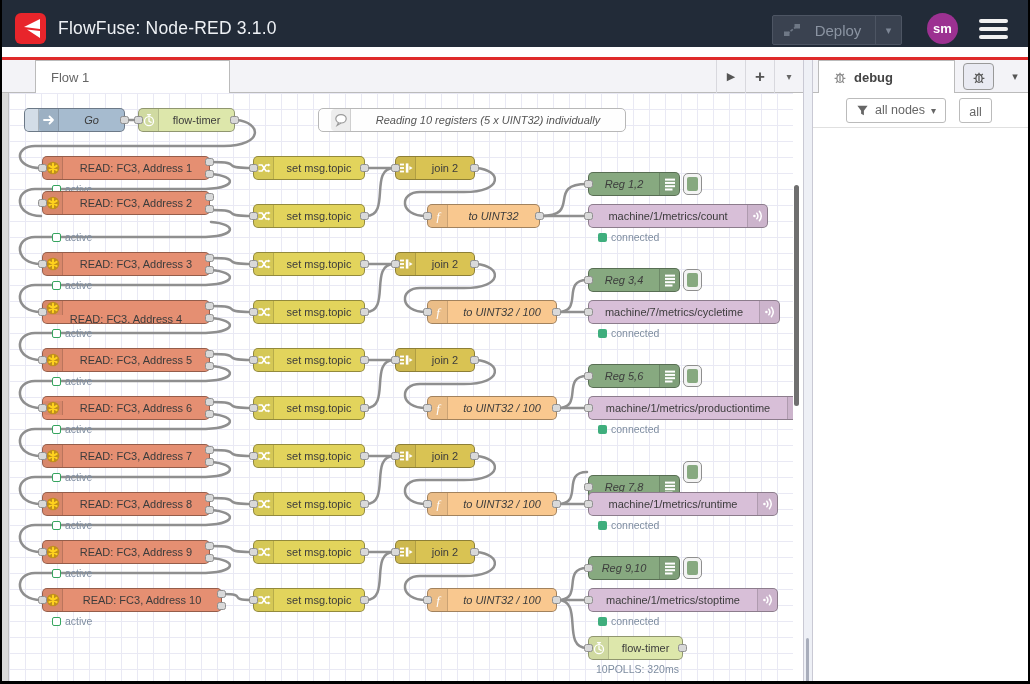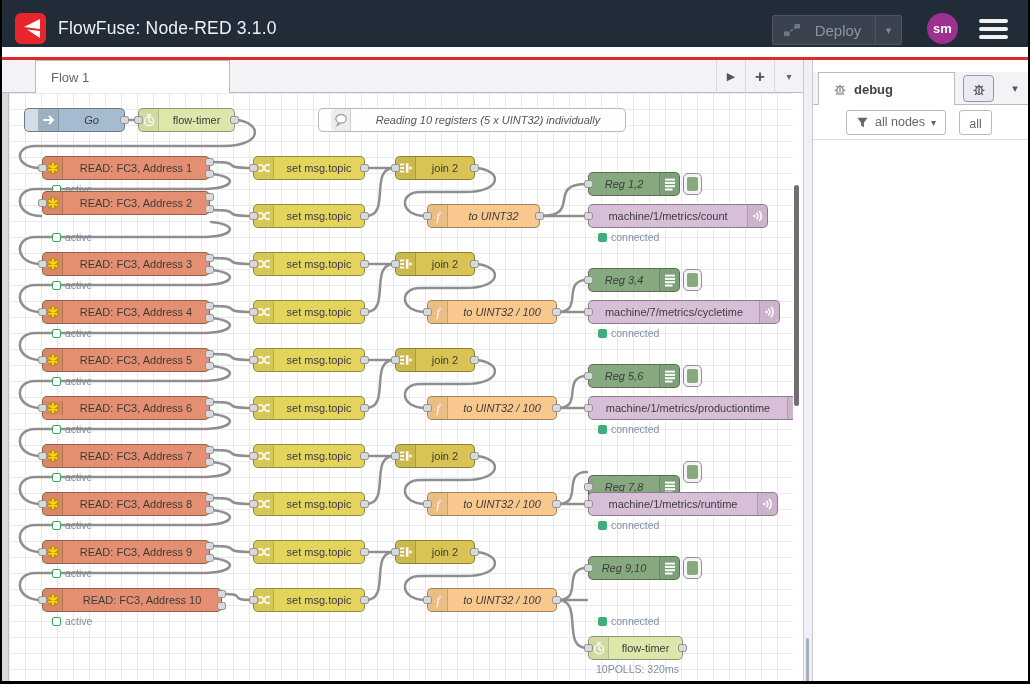--- a/index.html
+++ b/index.html
@@ -42,21 +42,21 @@
     background-color: #fff;
     background-image: linear-gradient(#e9e9f4 1px, transparent 1px), linear-gradient(90deg, #e9e9f4 1px, transparent 1px);
     background-size: 16px 16px; }
   #wires { position: absolute; left: 0; top: 0; }
   #canvas-vscroll { position: absolute; left: 792px; top: 125px; width: 5px; height: 221px; background: #6f6f6f; border-radius: 3px; }
   
   #sep { position: absolute; left: 801px; width: 10px; top: 60px; bottom: 0; background: #eef0f6;
     border-left: 1px solid #c9c9d4; border-right: 1px solid #c9c9d4; }
   #sep-grip { position: absolute; left: 2px; top: 578px; width: 3px; height: 44px; background: #a8adbb; border-radius: 2px; }
   
-  #sidebar { position: absolute; left: 811px; right: 0; top: 60px; bottom: 0; background: #fff; margin-top: 12px; }
+  #sidebar { position: absolute; left: 811px; right: 0; top: 60px; bottom: 0; background: #fff; }
   #sb-tabbar { position: absolute; left: 0; top: 0; right: 0; height: 33px; background: #f3f3f7; border-bottom: 1px solid #bbb; }
   #debug-tab { position: absolute; left: 5px; top: 0; width: 137px; height: 33px; background: #fff;
     border: 1px solid #bbb; border-bottom: none; display: flex; align-items: center; gap: 7px; padding-left: 14px;
     color: #444; font-size: 13px; font-weight: bold; }
   #debug-tab .bug { color: #8a8a8a; }
   #debug-pane-btn { position: absolute; left: 150px; top: 3px; width: 31px; height: 27px; background: #e9eaf2;
     border: 1px solid #999; border-radius: 4px; display: flex; align-items: center; justify-content: center; color: #555; }
   #sb-tab-caret { position: absolute; left: 190px; top: 0; width: 24px; height: 33px; display: flex;
     align-items: center; justify-content: center; color: #555; font-size: 11px; }
   #sb-toolbar { position: absolute; left: 0; top: 33px; right: 0; height: 35px; background: #fff;
@@ -258,21 +258,21 @@
           </span>
           <span class="lbl">READ: FC3, Address 3</span>
           <span class="port" style="left: -5px; top: 7px;"></span>
           <span class="port" style="right: -5px; top: 1px;"></span>
           <span class="port" style="right: -5px; top: 13px;"></span>
         </div>
         <div class="status" style="left: 43px; top: 186px; color: rgb(126, 141, 160);">
           <span class="sq" style="border: 1.5px solid rgb(54, 165, 95); background: rgb(255, 255, 255);"></span>
           <span>active</span>
         </div>
-        <div class="node" style="left: 33px; top: 207px; width: 168px; background: rgb(229, 143, 114);">
+        <div class="node" style="left: 33px; top: 207px; width: 168px; background: rgb(229, 143, 114); flex-direction: column;">
           <span class="icn left">
             <svg width="14" height="14" viewBox="0 0 14 14">
               <circle cx="7" cy="7" r="6.3" fill="#c08f1d"></circle>
               <g stroke="#ffd21e" stroke-width="2" stroke-linecap="round">
                 <path d="M7 2.8v8.4M3.4 4.9l7.2 4.2M3.4 9.1l7.2-4.2"></path>
               </g>
             </svg>
           </span>
           <span class="lbl">READ: FC3, Address 4</span>
           <span class="port" style="left: -5px; top: 7px;"></span>
@@ -806,20 +806,33 @@
                 <path d="M8.4 2.3a7.6 7.6 0 0 1 0 9.4"></path>
               </g>
               <circle cx="3.4" cy="7" r="1.3" fill="#fff"></circle>
             </svg>
           </span>
           <span class="port" style="left: -5px; top: 7px;"></span>
         </div>
         <div class="status" style="left: 589px; top: 426px; color: rgb(126, 141, 160);">
           <span class="sq" style="background: rgb(63, 174, 125);"></span>
           <span>connected</span>
+        </div>
+        <div class="node" style="left: 579px; top: 495px; width: 190px; background: rgb(216, 191, 216);">
+          <span class="lbl">machine/1/metrics/stoptime</span>
+          <span class="icn right">
+            <svg width="14" height="14" viewBox="0 0 14 14">
+              <g stroke="#fff" stroke-width="1.5" fill="none" stroke-linecap="round">
+                <path d="M5.8 4.2a4.4 4.4 0 0 1 0 5.6"></path>
+                <path d="M8.4 2.3a7.6 7.6 0 0 1 0 9.4"></path>
+              </g>
+              <circle cx="3.4" cy="7" r="1.3" fill="#fff"></circle>
+            </svg>
+          </span>
+          <span class="port" style="left: -5px; top: 7px;"></span>
         </div>
         <div class="status" style="left: 589px; top: 522px; color: rgb(126, 141, 160);">
           <span class="sq" style="background: rgb(63, 174, 125);"></span>
           <span>connected</span>
         </div>
         <div class="node" style="left: 579px; top: 543px; width: 95px; background: rgb(221, 231, 171);">
           <span class="icn left">
             <svg width="14" height="14" viewBox="0 0 14 14">
               <g stroke="#fff" stroke-width="1.3" fill="none" stroke-linecap="round">
                 <circle cx="7" cy="8.2" r="4.5"></circle>

